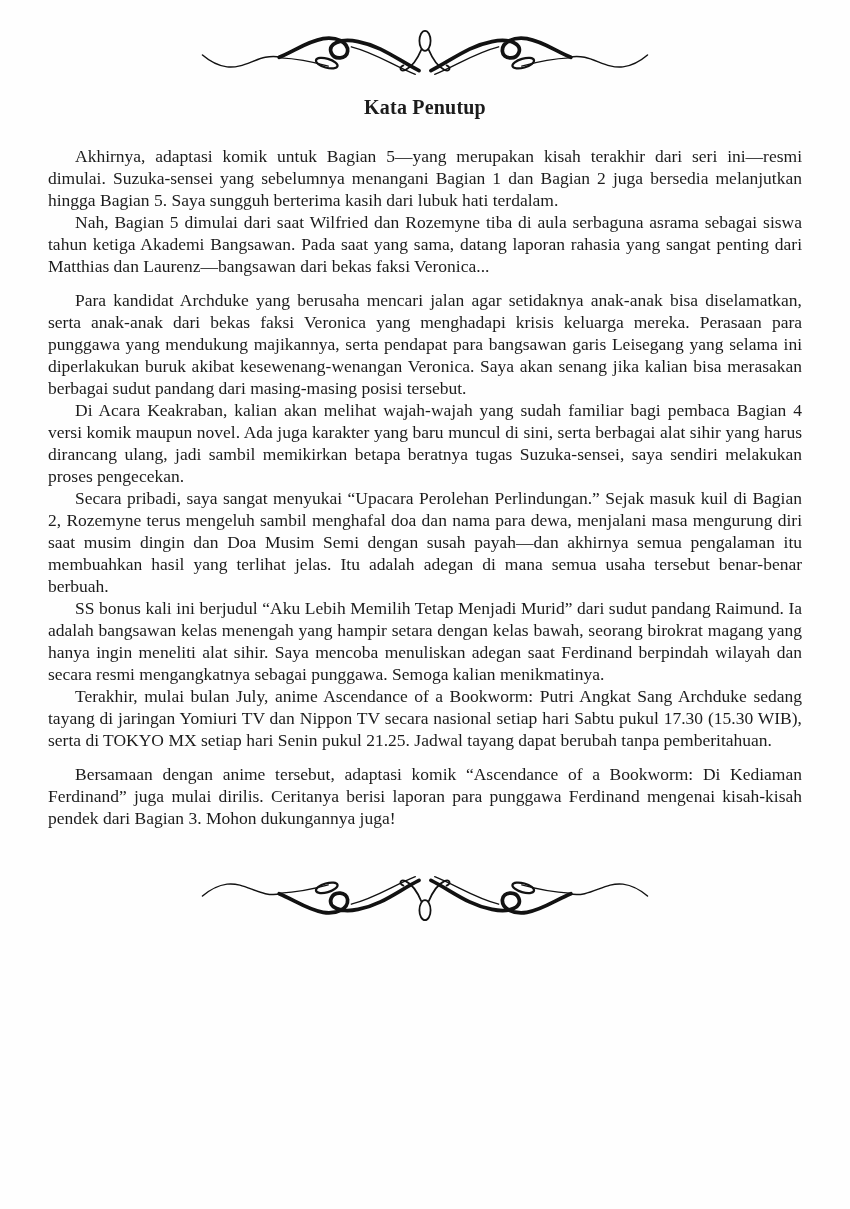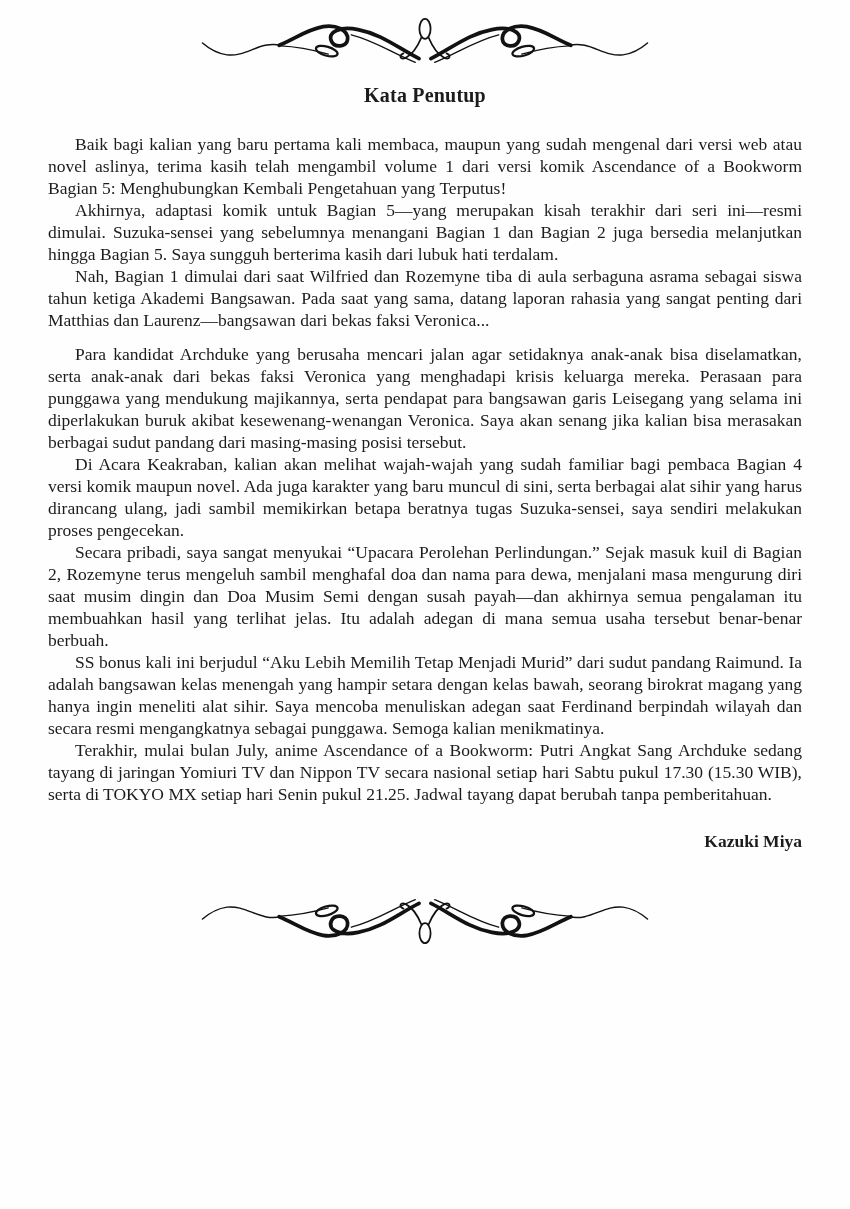--- a/index.html
+++ b/index.html
@@ -7,21 +7,21 @@
     width: 850px;
     height: 1209px;
     background: #fefefe;
     color: #1c1c1c;
     font-family: "Liberation Serif", "DejaVu Serif", serif;
     overflow: hidden;
   }
   .page {
     width: 754px;
     margin: 0 auto;
-    padding-top: 8px;
+    padding-top: 20px;
   }
   .ornament {
     display: flex;
     justify-content: center;
   }
   .ornament svg { display: block; }
   .ornament.bottom { margin-top: 38px; }
   .ornament.bottom svg { transform: scaleY(-1); }
   h1.doc-title {
     font-size: 20px;
@@ -69,31 +69,30 @@
           <path d="M494,50 C522,44 540,66 566,63 C581,61 592,53 599,47" stroke-width="2"></path>
         </g>
         <use href="#rhalf" xlink:href="#rhalf" transform="translate(600,0) scale(-1,1)"></use>
       </g>
     </svg>
   </div>
 
   <h1 class="doc-title">Kata Penutup</h1>
 
   <div class="doc">
-    <p>Baik bagi kalian yang baru pertama kali membaca, maupun yang sudah mengenal dari versi web atau novel aslinya, terima kasih telah mengambil volume 1 dari versi komik Ascendance of a Bookworm Bagian 5: Menghubungkan Kembali Pengetahuan yang Terputus!</p>
     <p>Akhirnya, adaptasi komik untuk Bagian 5—yang merupakan kisah terakhir dari seri ini—resmi dimulai. Suzuka-sensei yang sebelumnya menangani Bagian 1 dan Bagian 2 juga bersedia melanjutkan hingga Bagian 5. Saya sungguh berterima kasih dari lubuk hati terdalam.</p>
-    <p>Nah, Bagian 1 dimulai dari saat Wilfried dan Rozemyne tiba di aula serbaguna asrama sebagai siswa tahun ketiga Akademi Bangsawan. Pada saat yang sama, datang laporan rahasia yang sangat penting dari Matthias dan Laurenz—bangsawan dari bekas faksi Veronica...</p>
+    <p>Nah, Bagian 5 dimulai dari saat Wilfried dan Rozemyne tiba di aula serbaguna asrama sebagai siswa tahun ketiga Akademi Bangsawan. Pada saat yang sama, datang laporan rahasia yang sangat penting dari Matthias dan Laurenz—bangsawan dari bekas faksi Veronica...</p>
     <p class="flush">Para kandidat Archduke yang berusaha mencari jalan agar setidaknya anak-anak bisa diselamatkan, serta anak-anak dari bekas faksi Veronica yang menghadapi krisis keluarga mereka. Perasaan para punggawa yang mendukung majikannya, serta pendapat para bangsawan garis Leisegang yang selama ini diperlakukan buruk akibat kesewenang-wenangan Veronica. Saya akan senang jika kalian bisa merasakan berbagai sudut pandang dari masing-masing posisi tersebut.</p>
     <p>Di Acara Keakraban, kalian akan melihat wajah-wajah yang sudah familiar bagi pembaca Bagian 4 versi komik maupun novel. Ada juga karakter yang baru muncul di sini, serta berbagai alat sihir yang harus dirancang ulang, jadi sambil memikirkan betapa beratnya tugas Suzuka-sensei, saya sendiri melakukan proses pengecekan.</p>
     <p>Secara pribadi, saya sangat menyukai “Upacara Perolehan Perlindungan.” Sejak masuk kuil di Bagian 2, Rozemyne terus mengeluh sambil menghafal doa dan nama para dewa, menjalani masa mengurung diri saat musim dingin dan Doa Musim Semi dengan susah payah—dan akhirnya semua pengalaman itu membuahkan hasil yang terlihat jelas. Itu adalah adegan di mana semua usaha tersebut benar-benar berbuah.</p>
     <p>SS bonus kali ini berjudul “Aku Lebih Memilih Tetap Menjadi Murid” dari sudut pandang Raimund. Ia adalah bangsawan kelas menengah yang hampir setara dengan kelas bawah, seorang birokrat magang yang hanya ingin meneliti alat sihir. Saya mencoba menuliskan adegan saat Ferdinand berpindah wilayah dan secara resmi mengangkatnya sebagai punggawa. Semoga kalian menikmatinya.</p>
     <p>Terakhir, mulai bulan July, anime Ascendance of a Bookworm: Putri Angkat Sang Archduke sedang tayang di jaringan Yomiuri TV dan Nippon TV secara nasional setiap hari Sabtu pukul 17.30 (15.30 WIB), serta di TOKYO MX setiap hari Senin pukul 21.25. Jadwal tayang dapat berubah tanpa pemberitahuan.</p>
+    <p class="flush">Bersamaan dengan anime tersebut, adaptasi komik “Ascendance of a Bookworm: Di Kediaman Ferdinand” juga mulai dirilis. Ceritanya berisi laporan para punggawa Ferdinand mengenai kisah-kisah pendek dari Bagian 3. Mohon dukungannya juga!</p>
   </div>
 
-  <div class="signature">Kazuki Miya</div>
 
   <div class="ornament bottom">
     <svg width="448" height="64" viewBox="0 0 600 86" xmlns="http://www.w3.org/2000/svg">
       <use href="#orn" xlink:href="#orn"></use>
     </svg>
   </div>
 
 </div>
 
 </body></html>

